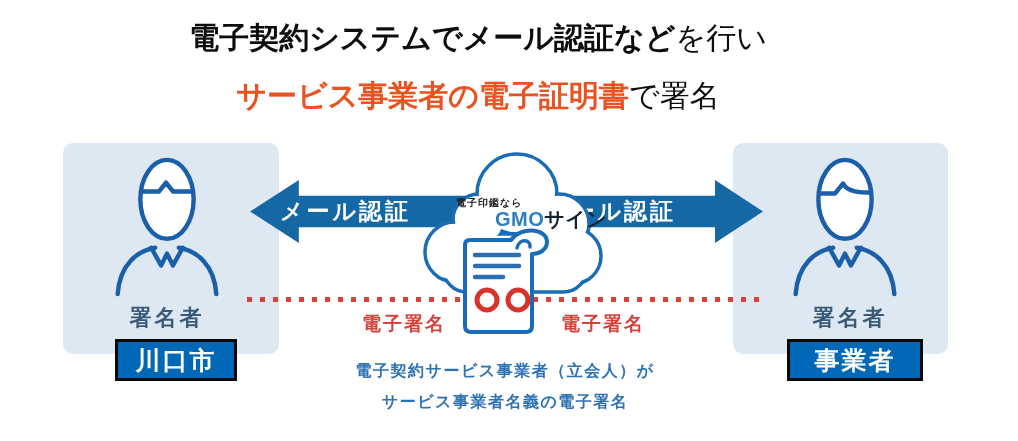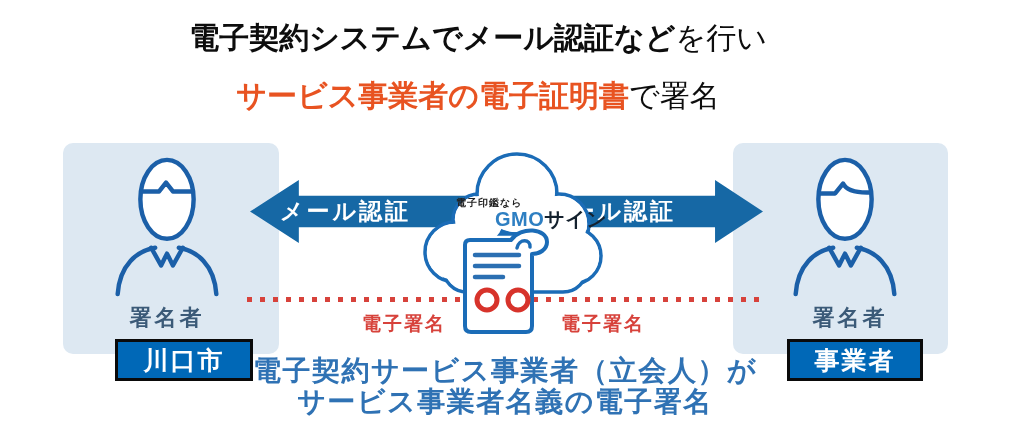--- a/index.html
+++ b/index.html
@@ -23,21 +23,21 @@
   .person-right{left:785px;}
   
   .role-label{position:absolute;top:303px;width:120px;text-align:center;font-size:22px;font-weight:bold;
     letter-spacing:3px;color:var(--role-gray-blue,#3b5a78);z-index:2;}
   .role-left{left:107px;}
   .role-right{left:790px;}
   
   .badge{position:absolute;top:339px;height:42px;background:var(--badge-blue,#0068b7);border:3px solid #0a0a0a;
     box-sizing:border-box;display:flex;align-items:center;justify-content:center;color:#fff;font-weight:bold;
     font-size:25px;letter-spacing:2px;z-index:5;white-space:nowrap;}
-  .badge-left{left:115px;width:138px;}
+  .badge-left{left:115px;width:122px;}
   .badge-right{left:787px;width:136px;}
   
   .dotted-line{position:absolute;left:247px;top:297px;width:516px;height:5px;z-index:2;
     background-image:repeating-linear-gradient(90deg,var(--signature-red,#d7423b) 0 5px,transparent 5px 13px);}
   
   .arrow{position:absolute;top:180px;height:63px;background:var(--arrow-blue,#1668a5);z-index:3;
     display:flex;align-items:center;justify-content:flex-start;color:#fff;font-weight:bold;font-size:23px;
     letter-spacing:3px;white-space:nowrap;}
   .arrow-left{left:250px;width:222px;clip-path:polygon(0 50%,22% 0,22% 25%,100% 25%,100% 75%,22% 75%,22% 100%);}
   .arrow-right{left:545px;width:218px;clip-path:polygon(100% 50%,78% 0,78% 25%,0 25%,0 75%,78% 75%,78% 100%);}
@@ -50,21 +50,21 @@
   .cloud-brand{font-size:20px;font-weight:bold;letter-spacing:0.5px;}
   .brand-gmo{color:var(--brand-blue,#2e7fc2);padding-left:39px;}
   .brand-sign{color:var(--brand-dark,#14212e);}
   
   .sig-label{position:absolute;top:311px;transform:translateX(-50%);font-size:19px;font-weight:bold;
     color:var(--signature-red,#d7423b);letter-spacing:2px;z-index:5;white-space:nowrap;}
   .sig-left{left:404px;}
   .sig-right{left:603px;}
   
   .caption{position:absolute;left:0;top:355px;width:1010px;text-align:center;z-index:2;
-    color:var(--caption-blue,#2f72b4);font-weight:bold;font-size:28px;letter-spacing:1.5px;line-height:31px;}
+    color:var(--caption-blue,#2f72b4);font-weight:bold;font-size:16px;letter-spacing:1.5px;line-height:31px;}
 </style>
 </head>
 <body>
 
 <div class="stage">
 
   <div class="title-line title-line1"><span class="title-em">電子契約システムでメール認証など</span><span>を行い</span></div>
   <div class="title-line title-line2"><span class="title-em-orange">サービス事業者の電子証明書</span><span>で署名</span></div>
 
   <div class="panel panel-left"></div>

